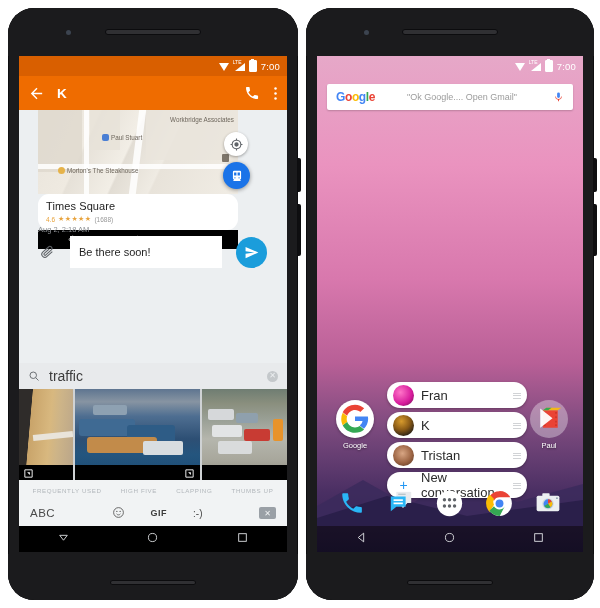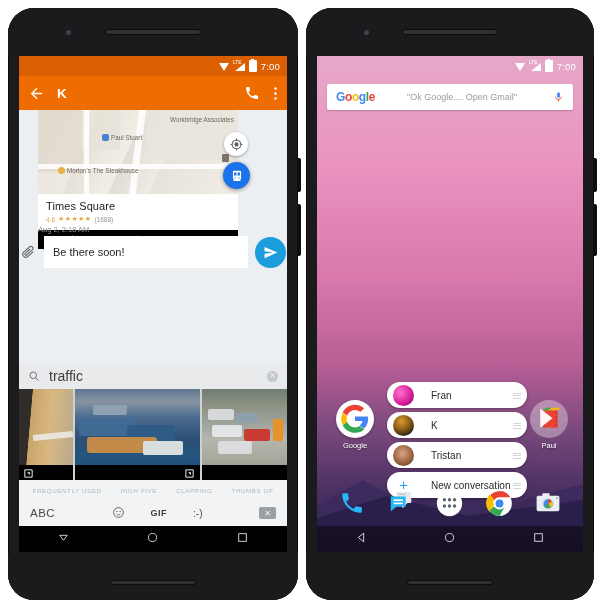--- a/index.html
+++ b/index.html
@@ -55,30 +55,30 @@
     background:
       linear-gradient(115deg,#e9e4db 0%,#efeae1 26%,#e6e1d8 27%,#f2eee6 45%,#e2ddd4 46%,#efebe3 62%,#e8e3da 63%,#f1ede5 100%);}
   .mapimg .road{position:absolute;background:#ffffff;opacity:.85;}
   .mapimg .blk{position:absolute;background:#ded8cd;opacity:.8;}
   .mplabel{position:absolute;font-size:6.3px;color:#6d665c;white-space:nowrap;}
   .mppin{display:inline-block;width:7px;height:7px;border-radius:2px;vertical-align:-1px;margin-right:2px;}
   .fab-loc{position:absolute;right:-10px;top:22px;width:24px;height:24px;border-radius:50%;background:#fff;
            box-shadow:0 1px 3px rgba(0,0,0,.35);display:flex;align-items:center;justify-content:center;}
   .fab-dir{position:absolute;right:-12px;top:52px;width:27px;height:27px;border-radius:50%;background:#1a73e8;
            box-shadow:0 1px 4px rgba(0,0,0,.4);display:flex;align-items:center;justify-content:center;}
-  .placecard{background:#fff;padding:6px 8px 7px;}
+  .placecard{background:#fff;padding:6px 8px 7px;border-radius:11px;}
   .placecard .pname{font-size:11px;color:#222;letter-spacing:.1px;}
   .rating{display:flex;align-items:center;gap:3px;margin-top:3px;}
   .rating .num{font-size:6.5px;color:#e8a33d;}
   .stars{font-size:7px;color:#e8a33d;letter-spacing:.4px;}
   .rating .cnt{font-size:6.5px;color:#9a9a9a;}
   .innernav{background:#000;height:19px;display:flex;align-items:center;justify-content:space-around;}
   .innernav span{display:block;}
   .tstamp{position:absolute;left:19px;top:115px;font-size:7.5px;color:#8d9094;}
-  .inputrow{position:absolute;left:0;right:0;top:126px;display:flex;align-items:center;padding:0 1px;gap:7px;}
+  .inputrow{position:absolute;left:0;right:0;top:126px;display:flex;align-items:center;padding:0 20px;gap:14px;}
   .inputbox{flex:1;background:#fff;height:32px;display:flex;align-items:center;padding:0 9px;}
   .inputbox .txt{font-size:11px;color:#1f1f1f;}
   .sendbtn{width:31px;height:31px;border-radius:50%;background:#1b9ddb;display:flex;align-items:center;justify-content:center;flex:none;}
 
   .gifpanel{position:absolute;left:0;right:0;bottom:0;background:#eceff1;}
   .searchrow{height:26px;background:#e8eaec;display:flex;align-items:center;padding:0 9px;gap:9px;}
   .searchrow .q{flex:1;font-size:14px;color:#3c3c3c;}
   .clearbtn{width:11px;height:11px;border-radius:50%;background:#c4c8cb;color:#eceff1;font-size:8px;
             display:flex;align-items:center;justify-content:center;line-height:1;}
   .tiles{display:flex;height:91px;gap:2px;background:#cfd2d4;}
@@ -112,21 +112,21 @@
   .gsearch .ph{flex:1;text-align:center;font-size:9px;color:#9c9c9c;padding-right:4px;}
 
   .appicon{position:absolute;width:48px;text-align:center;}
   .appicon .glyph{width:38px;height:38px;margin:0 auto;border-radius:50%;display:flex;align-items:center;justify-content:center;}
   .appicon .lbl{margin-top:3px;font-size:7.5px;color:#fff;text-shadow:0 1px 2px rgba(0,0,0,.5);}
 
   .shortcuts{position:absolute;left:70px;width:140px;top:326px;}
   .sc{height:26px;background:#fff;border-radius:13px;display:flex;align-items:center;padding:0 6px;
       margin-bottom:4px;box-shadow:0 1px 3px rgba(0,0,0,.3);}
   .sc .av{width:21px;height:21px;border-radius:50%;flex:none;}
-  .sc .nm{flex:1;font-size:10px;color:#2b2b2b;margin-left:17px;}
+  .sc .nm{flex:1;font-size:13px;color:#2b2b2b;margin-left:7px;}
   .sc .hdl{width:8px;height:5px;flex:none;opacity:.45;}
   .sc .hdl i{display:block;height:1px;background:#9aa0a6;margin-bottom:1.5px;}
   .sc .plus{width:21px;height:21px;border-radius:50%;display:flex;align-items:center;justify-content:center;
             color:#2196f3;font-size:14px;line-height:1;flex:none;}
   .tailwrap{position:relative;height:0;}
   .tail{position:absolute;left:10px;top:-1px;width:0;height:0;border-left:6px solid transparent;
         border-right:6px solid transparent;border-top:7px solid #fff;}
 
   .dock{position:absolute;left:0;right:0;bottom:26px;height:46px;display:flex;align-items:center;
         justify-content:space-around;padding:0 10px;}

